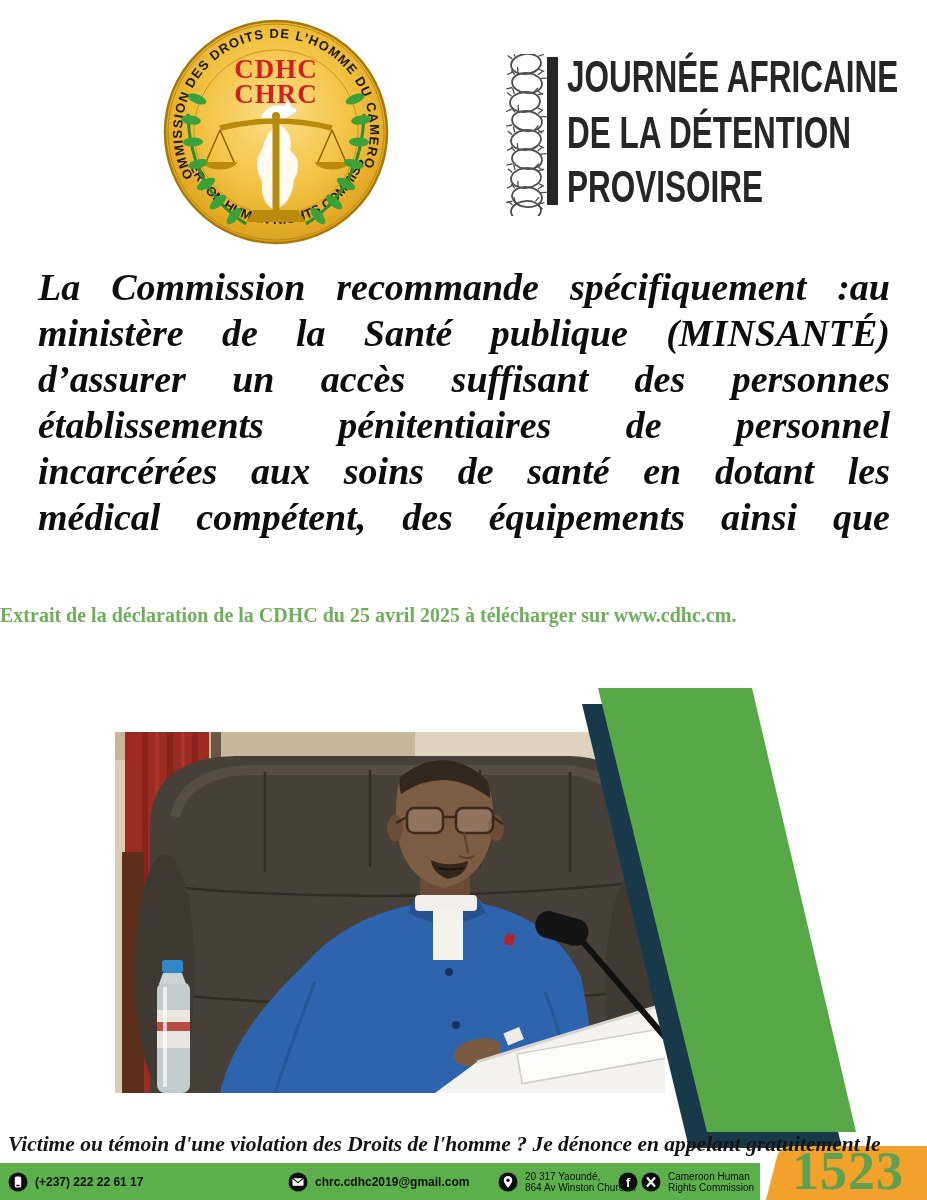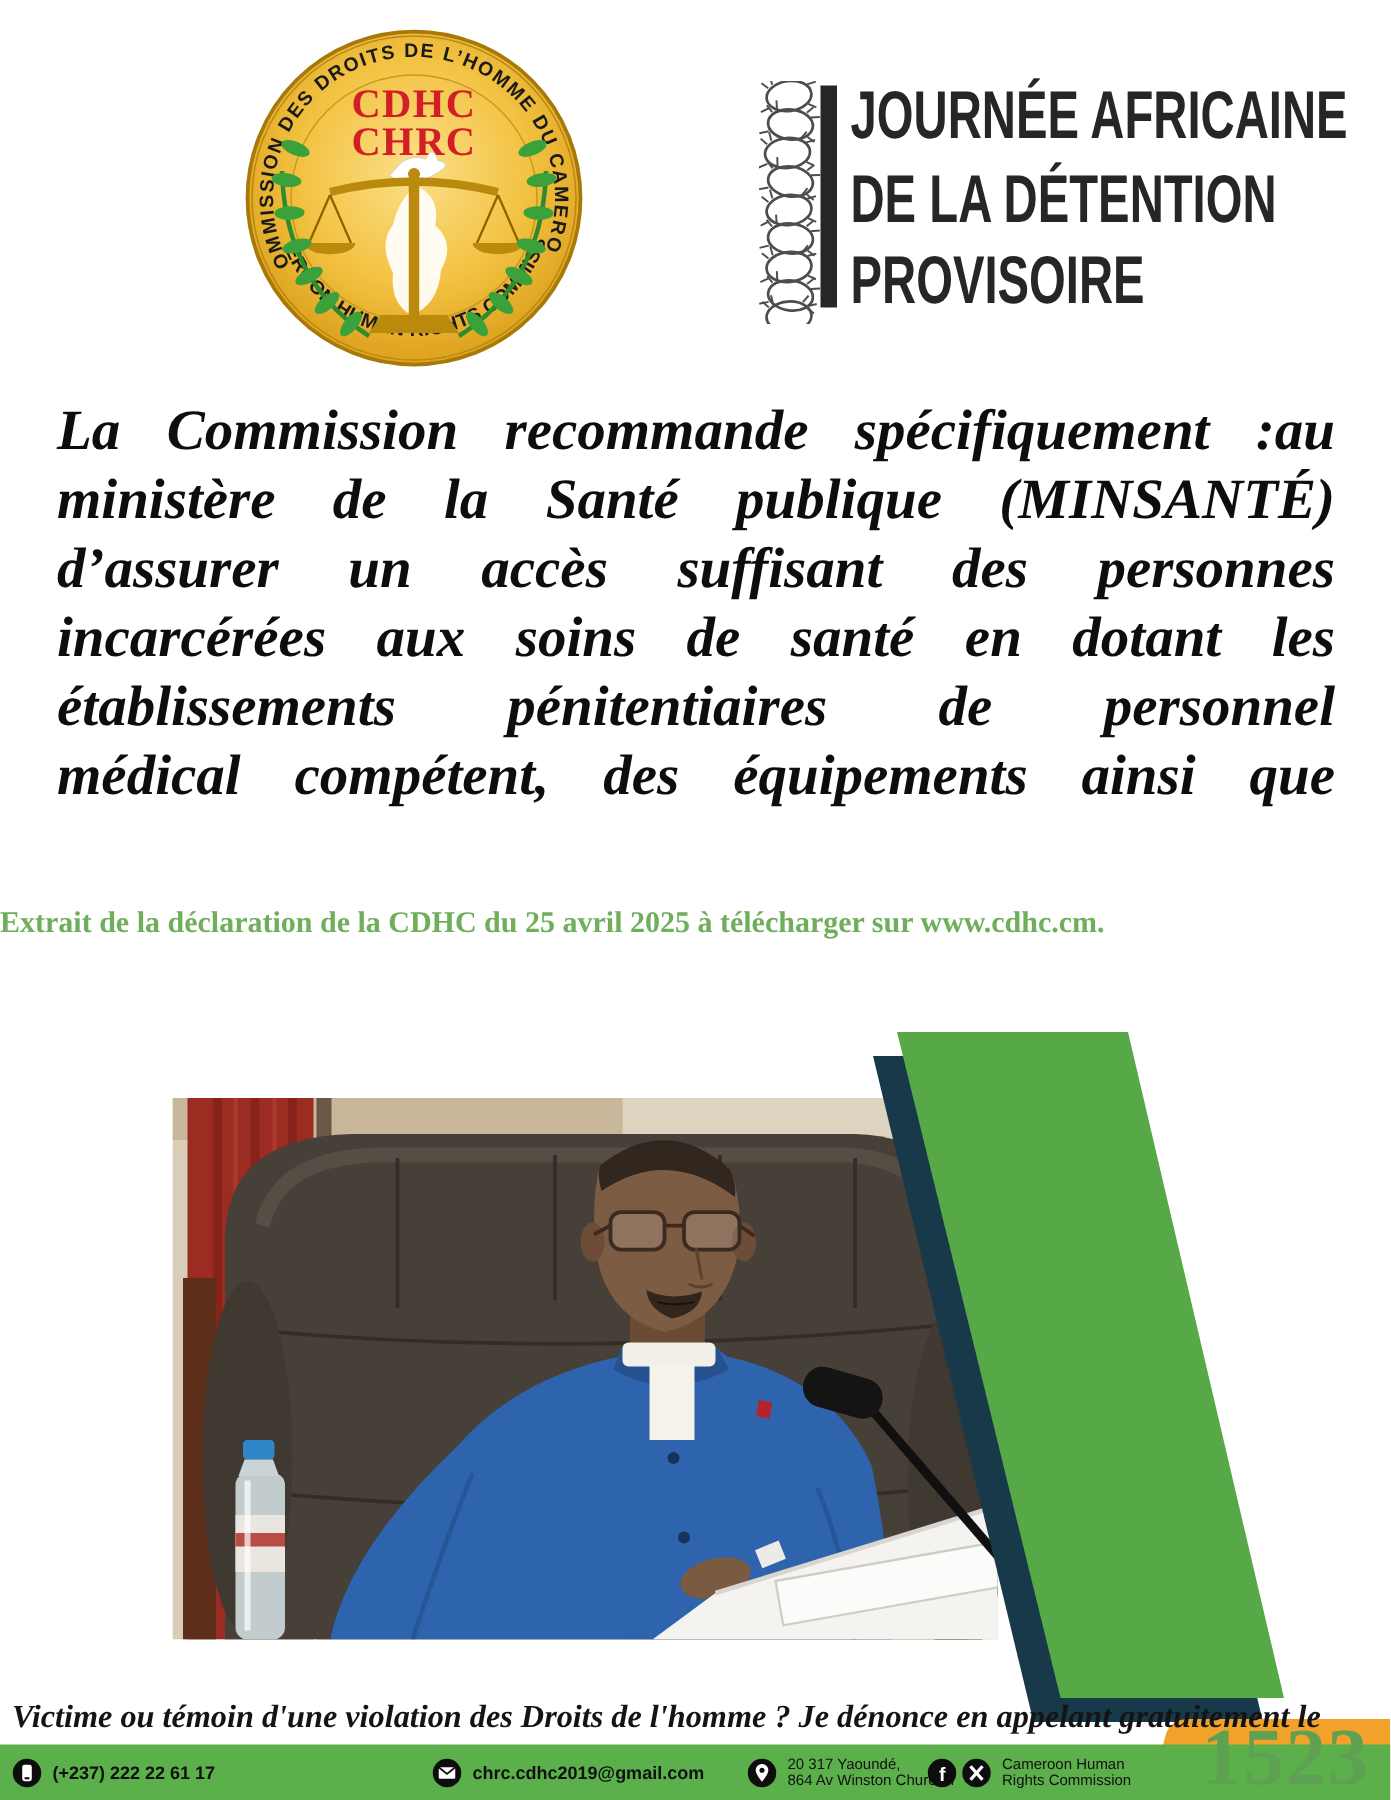--- a/index.html
+++ b/index.html
@@ -27,28 +27,28 @@
 
   
   .decor{position:absolute;left:0;top:0;width:927px;height:1200px;z-index:5;pointer-events:none;}
 
   
   .prompt{position:absolute;left:8px;top:1132px;width:770px;z-index:6;
     font-family:"Liberation Serif",serif;font-style:italic;font-weight:bold;
     font-size:21.5px;color:#141414;white-space:nowrap;}
 
   
-  .footerbar{position:absolute;left:0;top:1163px;width:927px;height:37px;background:#5cb04c;z-index:6;}
+  .footerbar{position:absolute;left:0;top:1163px;width:760px;height:37px;background:#5cb04c;z-index:6;}
   .fgroup{position:absolute;top:0;height:37px;display:flex;align-items:center;gap:7px;}
   .fico{width:20px;height:20px;flex:0 0 auto;}
   .flabel{font-family:"Liberation Sans",sans-serif;font-weight:bold;font-size:12px;color:#101010;white-space:nowrap;}
   .flabel2{font-family:"Liberation Sans",sans-serif;font-weight:normal;font-size:10px;line-height:11px;color:#101010;white-space:nowrap;}
   #fg-phone{left:8px;} #fg-whatsapp{left:150px;} #fg-email{left:288px;} #fg-address{left:498px;} #fg-social{left:618px;}
 
-  .hotline-number{position:absolute;left:792px;top:1144px;width:130px;z-index:8;text-align:center;
+  .hotline-number{position:absolute;left:792px;top:1144px;width:130px;z-index:8;
     font-family:"Liberation Serif",serif;font-weight:bold;font-size:54px;line-height:54px;
     color:#5ea152;letter-spacing:1px;}
 
   .logo{position:absolute;left:158px;top:14px;width:236px;height:236px;}
   .bwire{position:absolute;left:506px;top:54px;width:42px;height:162px;}
 </style>
 </head>
 <body>
 
 <div id="page">
@@ -131,22 +131,22 @@
 
   <div class="black-bar"></div>
   <div class="banner-line" id="bl1">JOURNÉE AFRICAINE</div>
   <div class="banner-line" id="bl2">DE LA DÉTENTION</div>
   <div class="banner-line" id="bl3">PROVISOIRE</div>
 
   <div class="statement">
     <div class="s-line">La Commission recommande spécifiquement :au</div>
     <div class="s-line">ministère de la Santé publique (MINSANTÉ)</div>
     <div class="s-line">d’assurer un accès suffisant des personnes</div>
+    <div class="s-line">établissements pénitentiaires de personnel</div>
     <div class="s-line">incarcérées aux soins de santé en dotant les</div>
-    <div class="s-line">établissements pénitentiaires de personnel</div>
     <div class="s-line">médical compétent, des équipements ainsi que</div>
   </div>
 
   <div class="extract">Extrait de la déclaration de la CDHC du 25 avril 2025 à télécharger sur www.cdhc.cm.</div>
 
   <svg class="photo" viewBox="0 0 550 361" preserveAspectRatio="none">
     <rect x="0" y="0" width="550" height="361" fill="#d8cdb6"></rect>
     <rect x="0" y="0" width="550" height="28" fill="#c8b79b"></rect>
     <rect x="300" y="0" width="250" height="361" fill="#ded3bf"></rect>
 

